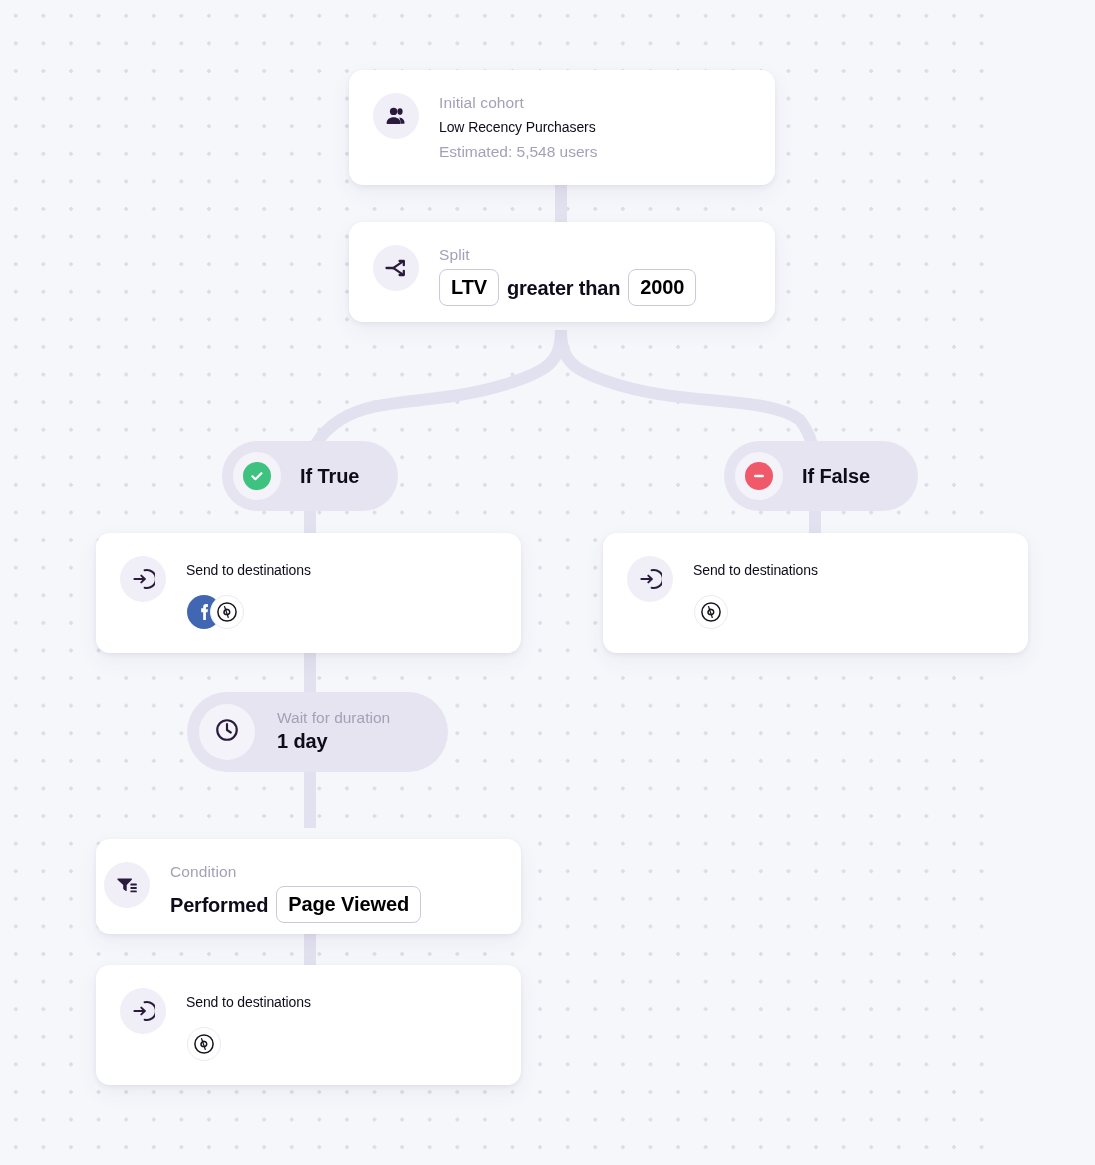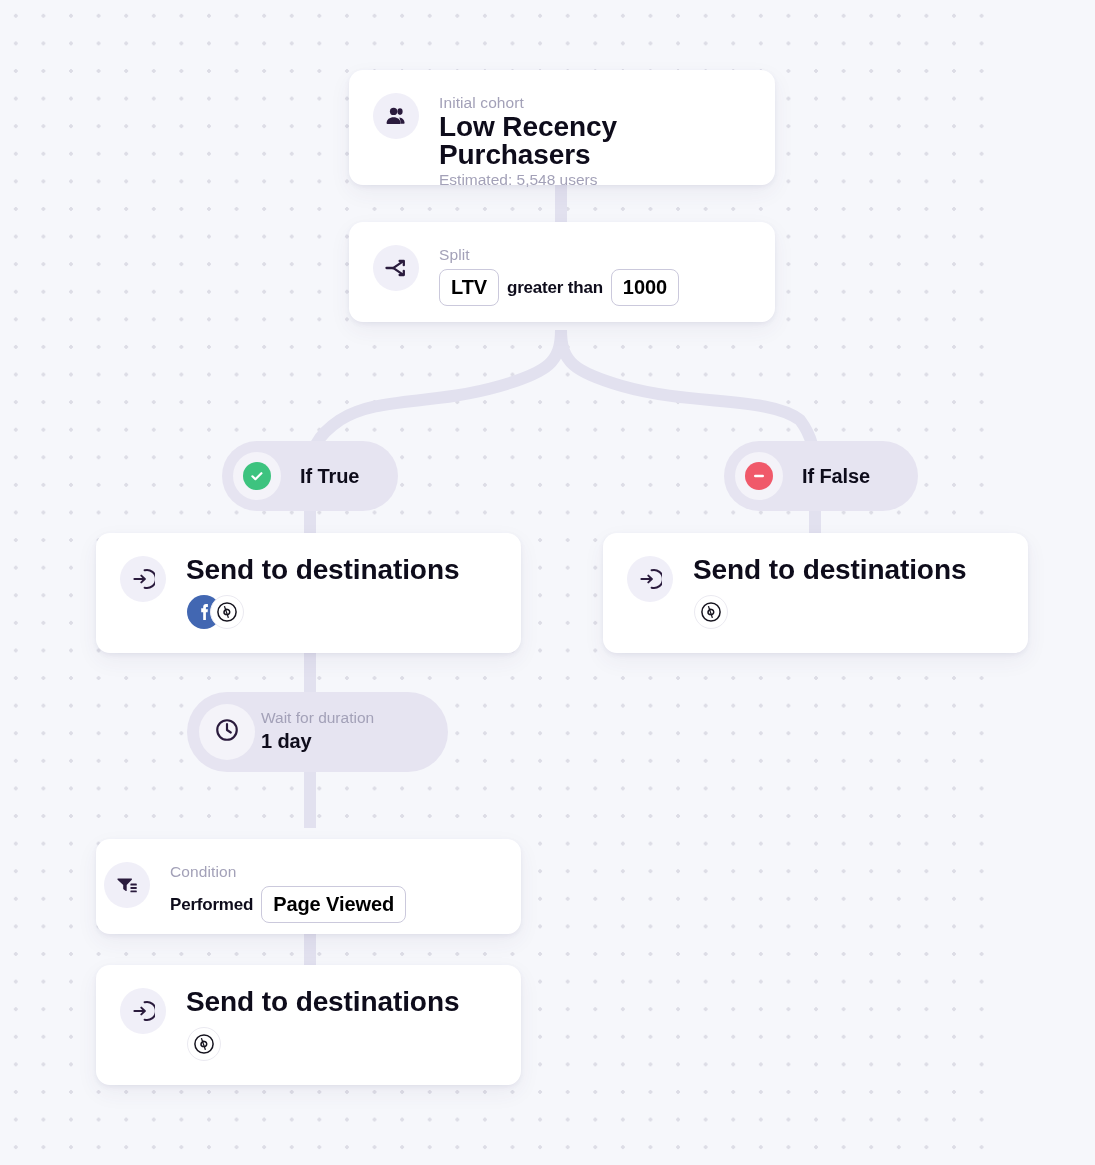--- a/index.html
+++ b/index.html
@@ -66,23 +66,23 @@
   }
 
   .kicker {
     font-size: 15.5px;
     color: #a3a1b8;
     line-height: 20px;
     font-weight: 400;
     letter-spacing: 0.1px;
   }
   .headline {
-    font-size: 28px;
+    font-size: 14px;
     color: #0e0c1b;
-    font-weight: 700;
+    font-weight: 400;
     line-height: 28px;
     letter-spacing: -0.1px;
   }
   .sub {
     font-size: 15.5px;
     color: #a3a1b8;
     line-height: 22px;
     font-weight: 400;
   }
 
@@ -99,21 +99,21 @@
     border-radius: 8px;
     background: #ffffff;
     padding: 5px 11px 6px 11px;
     font-size: 20px;
     font-weight: 700;
     color: #000000;
     line-height: 24px;
     letter-spacing: -0.1px;
   }
   .expr-op {
-    font-size: 17px;
+    font-size: 20px;
     font-weight: 700;
     color: #0e0c1b;
     line-height: 24px;
     letter-spacing: -0.2px;
   }
 
   
   .branch-pill {
     position: absolute;
     height: 70px;
@@ -165,21 +165,21 @@
     width: 56px;
     height: 56px;
     border-radius: 50%;
     background: #f4f3f9;
     display: flex;
     align-items: center;
     justify-content: center;
     flex: 0 0 56px;
   }
   .wait-body {
-    margin-left: 6px;
+    margin-left: 22px;
     padding-bottom: 2px;
   }
   .wait-kicker {
     font-size: 15.5px;
     color: #a3a1b8;
     line-height: 20px;
   }
   .wait-value {
     font-size: 20px;
     font-weight: 700;
@@ -265,21 +265,21 @@
         <path d="M10.6 12.9 19 18.6"></path>
         <path d="M19.8 5v4.2M19.8 5h-4.2"></path>
         <path d="M19.8 19v-4.2M19.8 19h-4.2"></path>
       </svg>
     </span>
     <div class="card-body">
       <div class="kicker">Split</div>
       <div class="expr-row">
         <span class="token">LTV</span>
         <span class="expr-op">greater than</span>
-        <span class="token">1000</span>
+        <span class="token">2000</span>
       </div>
     </div>
   </div>
 
   <div class="branch-pill" style="left:724px; top:441px; width:194px;">
     <span class="branch-ring">
       <span class="branch-dot" style="background:#f0596a;">
         <svg width="16" height="16" viewBox="0 0 16 16" fill="none" stroke="#ffffff" stroke-width="2.4" stroke-linecap="round">
           <path d="M4.2 8h7.6"></path>
         </svg>

